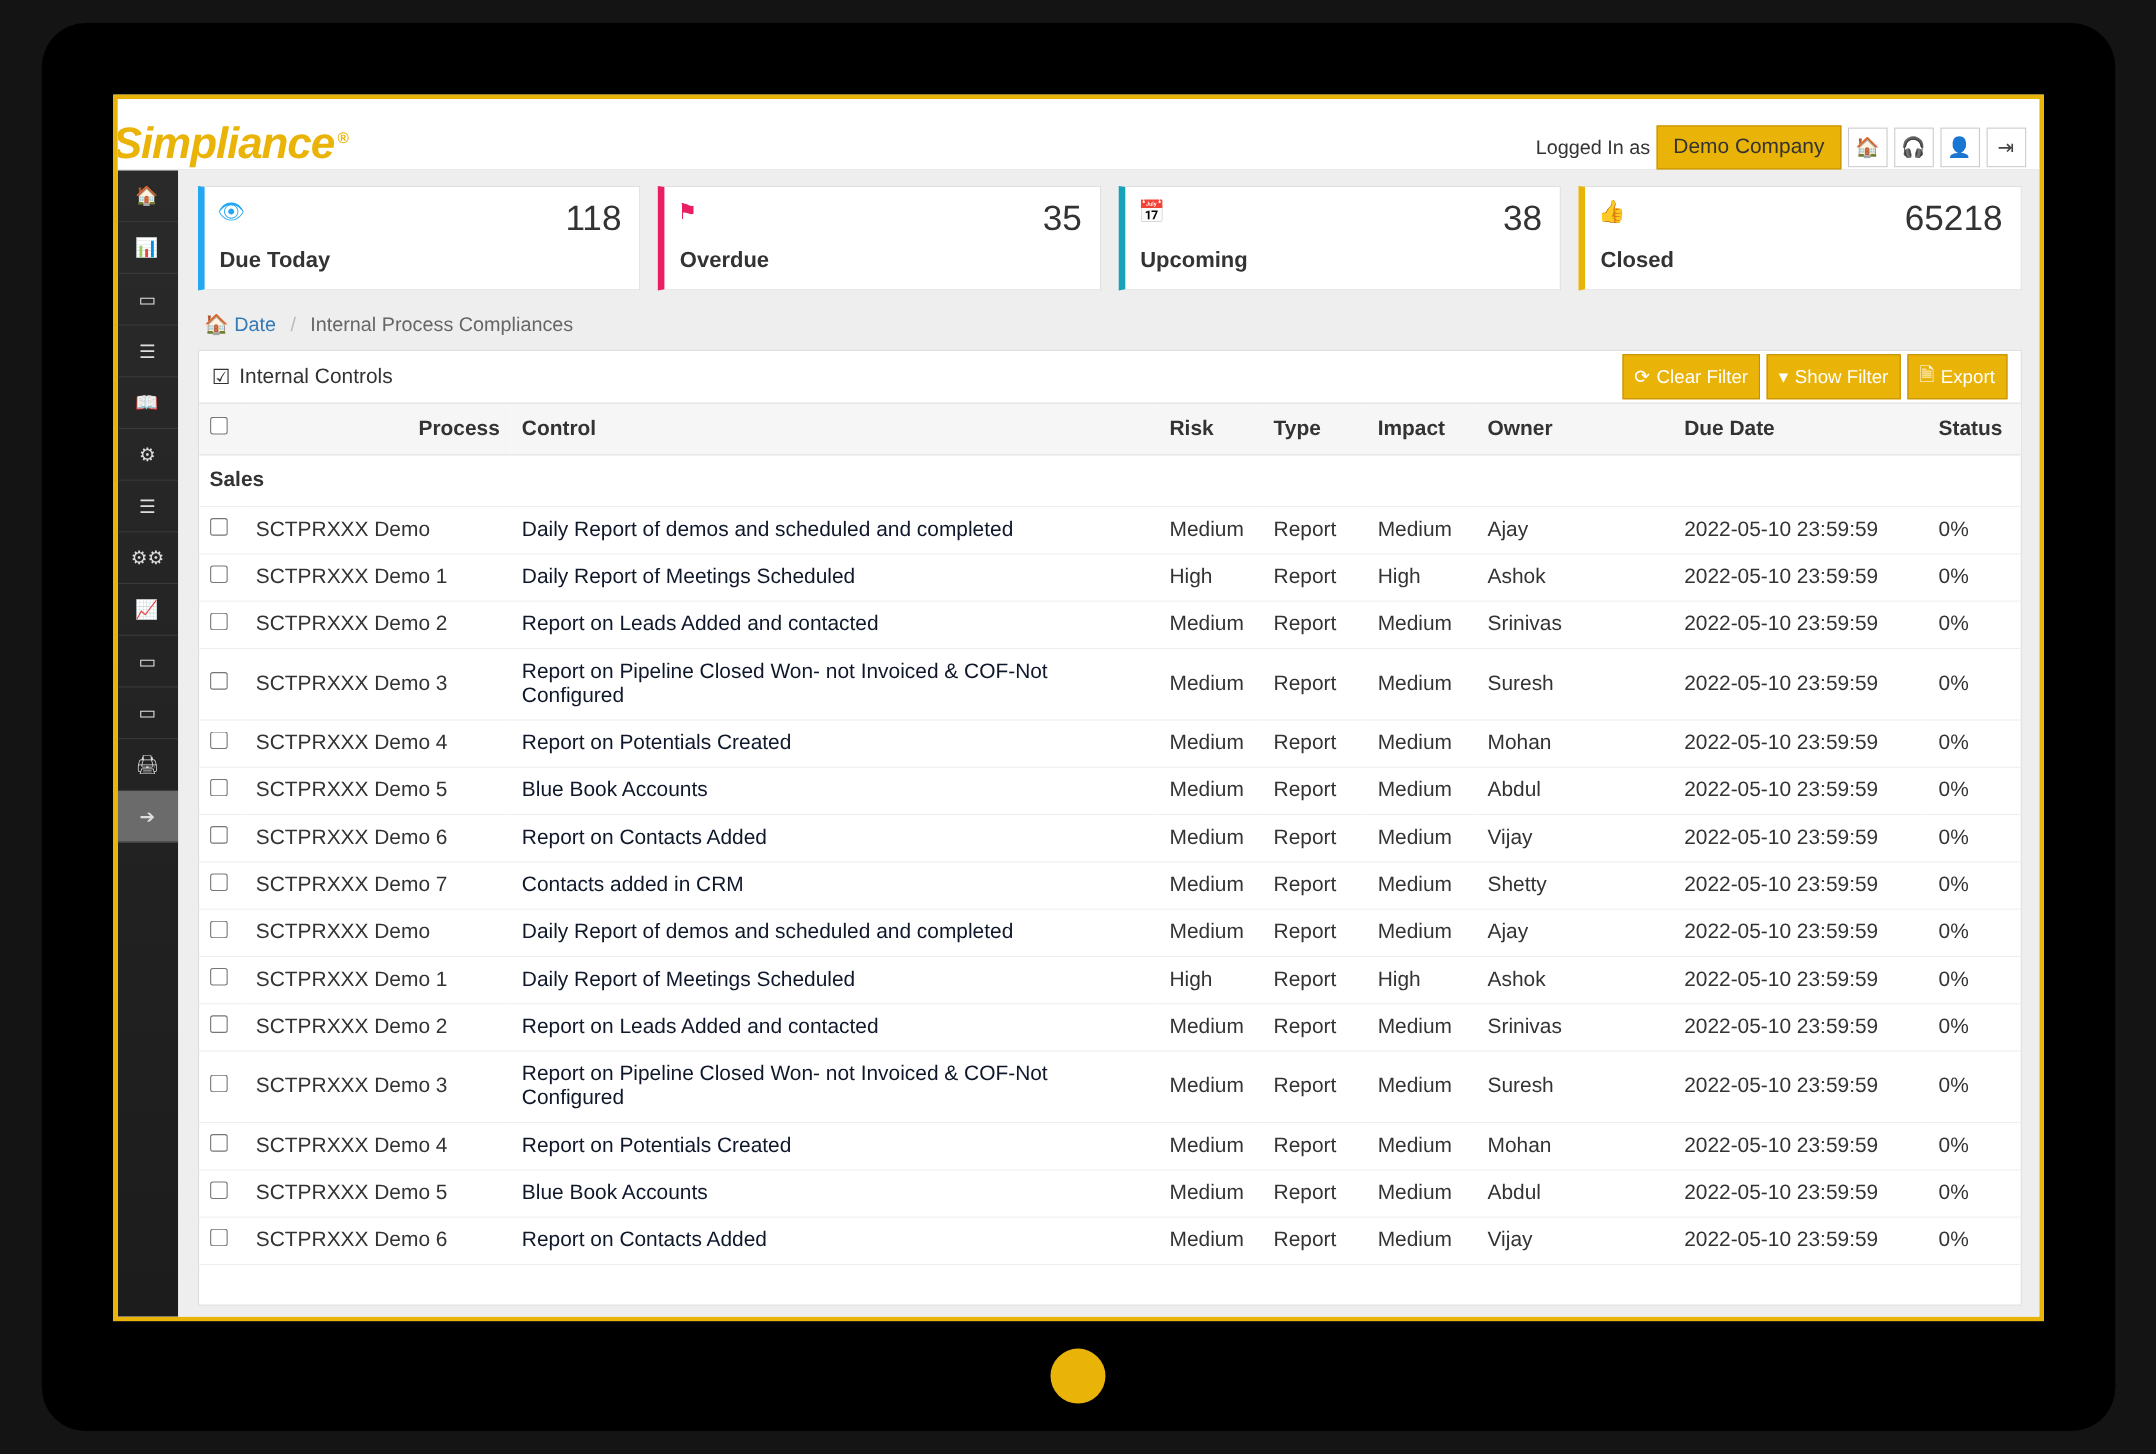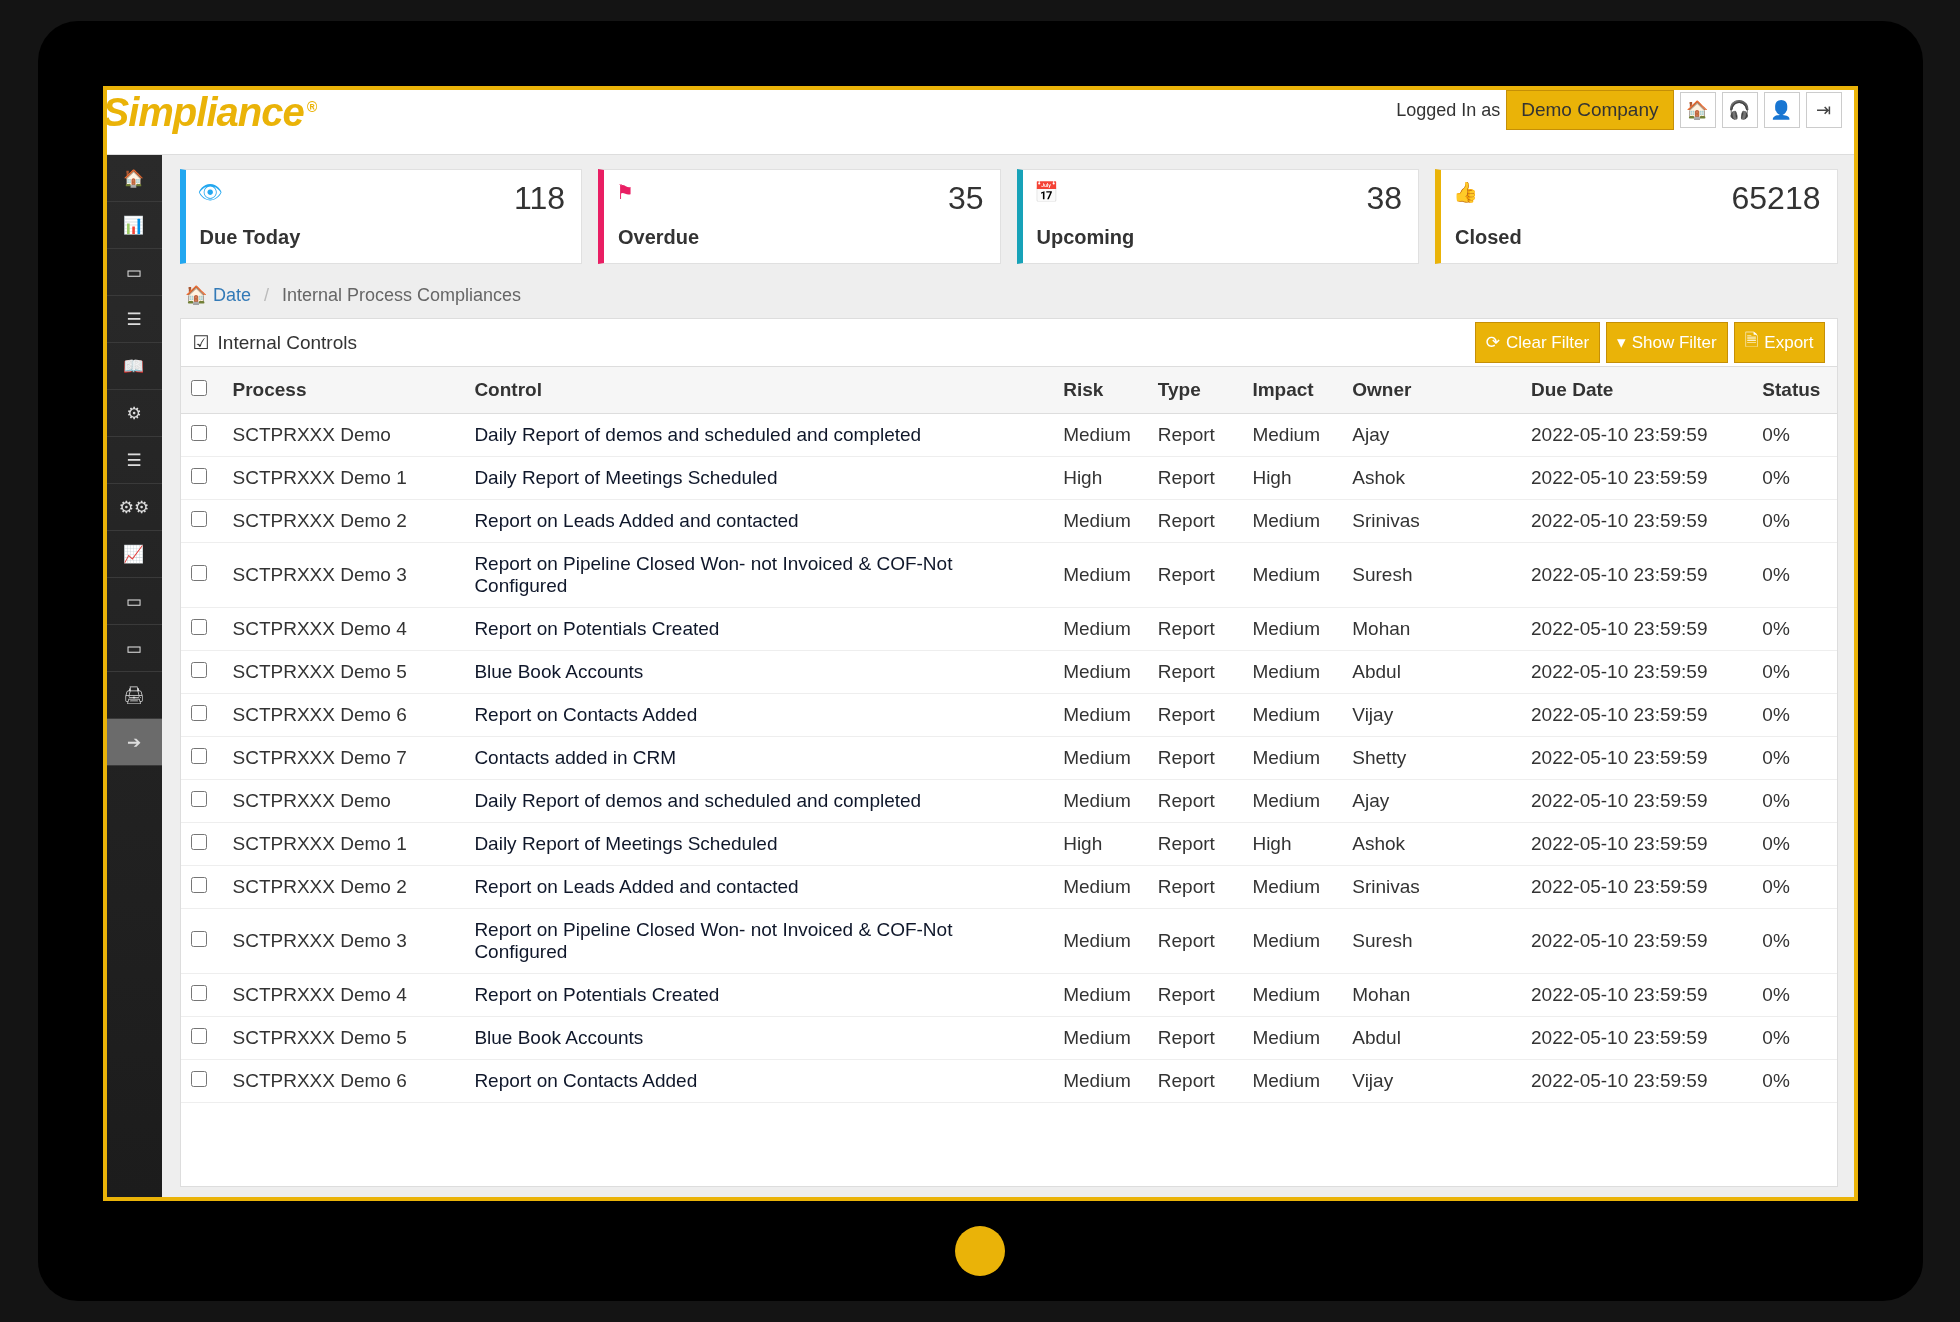--- a/index.html
+++ b/index.html
@@ -10,21 +10,21 @@
       width:1885px; height:1280px; background:#000; border-radius:40px; padding:65px 65px 100px 65px; position:relative;
     }
     .home-btn { position:absolute; bottom:25px; left:50%; transform:translateX(-50%); width:50px; height:50px; border-radius:50%; background:#eab308; }
 
     .screen {
       width:100%; height:100%; border:4px solid #eab308; background:#f5f5f5; overflow:hidden; position:relative;
     }
 
     
     .topbar {
-      height:65px; background:#fff; border-bottom:1px solid #ddd; display:flex; align-items:flex-start; justify-content:space-between;
+      height:65px; background:#fff; border-bottom:1px solid #ddd; display:flex; align-items:flex-end; justify-content:space-between;
       padding:0 12px 0 4px;
     }
     .brand { font-size:40px; font-weight:900; color:#eab308; letter-spacing:-1px; font-style:italic; margin-left:-8px;}
     .reg { font-size:14px; vertical-align:super; color:#eab308; margin-left:3px;}
     .top-right { display:flex; align-items:center; gap:6px; font-size:18px; color:#333;}
     .demo { background:#eab308; color:#333; padding:8px 14px; border:1px solid #c58f06; font-size:19px;}
     .icon-btn { width:36px; height:36px; border:1px solid #ccc; background:#fff; display:flex; align-items:center; justify-content:center; color:#444; font-size:18px;}
 
     .body { display:flex; height:calc(100% - 65px); }
 
@@ -72,21 +72,21 @@
     .table-wrap { flex:1; overflow:auto;}
     table { width:100%; border-collapse:collapse; font-size:19px; color:#333;}
     thead th {
       background:#f6f6f6; text-align:left; font-weight:bold; padding:12px 10px; border-bottom:1px solid #ddd; position:sticky; top:0;
     }
     tbody td { padding:10px 10px; border-bottom:1px solid #eee; vertical-align:middle;}
     .group-row td { font-weight:bold; background:#fff; padding:12px 10px;}
     .ctrl-link { color:#0f172a; }
     .chk { width:16px; height:16px;}
     .col-chk  { width:40px;}
-    .col-proc { width:230px;}
+    .col-proc { width:230px;text-align:right;}
     .col-ctrl { width:560px;}
     .col-risk { width:90px;}
     .col-type { width:90px;}
     .col-impact{ width:95px;}
     .col-owner { width:170px;}
     .col-due  { width:220px;}
     .col-stat { width:80px;}
   </style>
 </head>
 <body>
@@ -189,20 +189,23 @@
                   <th class="col-ctrl">Control</th>
                   <th class="col-risk">Risk</th>
                   <th class="col-type">Type</th>
                   <th class="col-impact">Impact</th>
                   <th class="col-owner">Owner</th>
                   <th class="col-due">Due Date</th>
                   <th class="col-stat">Status</th>
                 </tr>
               </thead>
               <tbody id="tbody">
+                  <tr class="group-row">
+                    <td colspan="9">Sales</td>
+                  </tr>
                   <tr>
                     <td><input type="checkbox" class="chk" style=""></td>
                     <td>SCTPRXXX Demo</td>
                     <td><span class="ctrl-link">Daily Report of demos and scheduled and completed</span></td>
                     <td>Medium</td>
                     <td>Report</td>
                     <td>Medium</td>
                     <td>Ajay</td>
                     <td>2022-05-10 23:59:59</td>
                     <td>0%</td>

